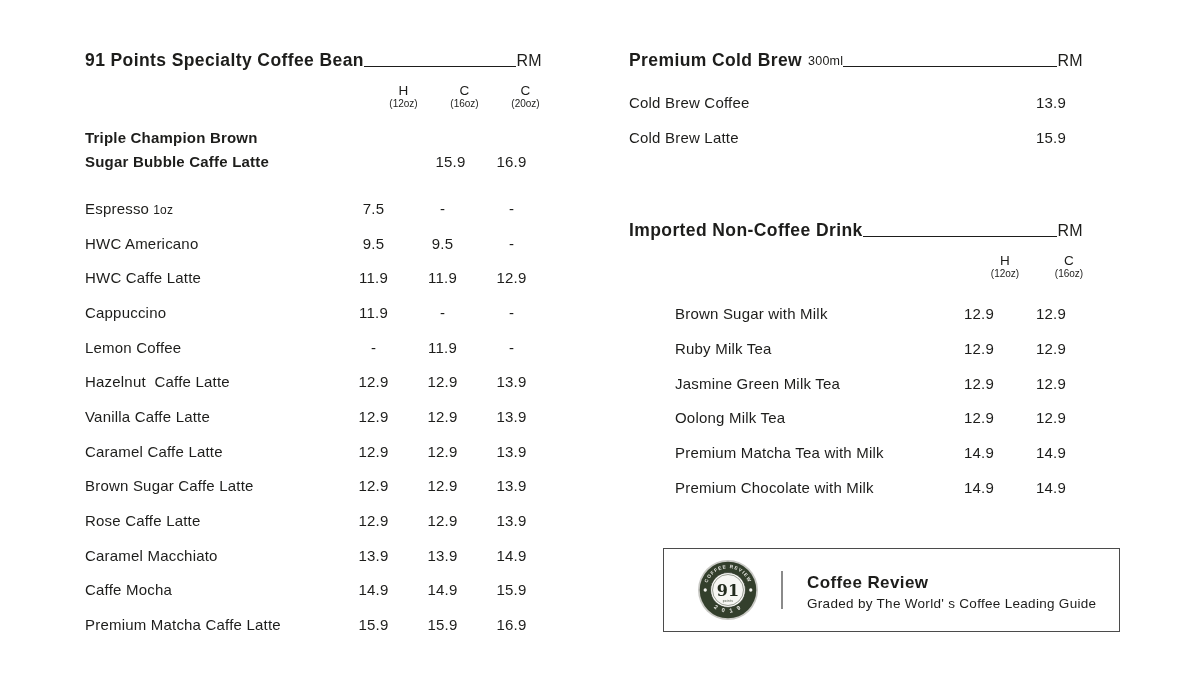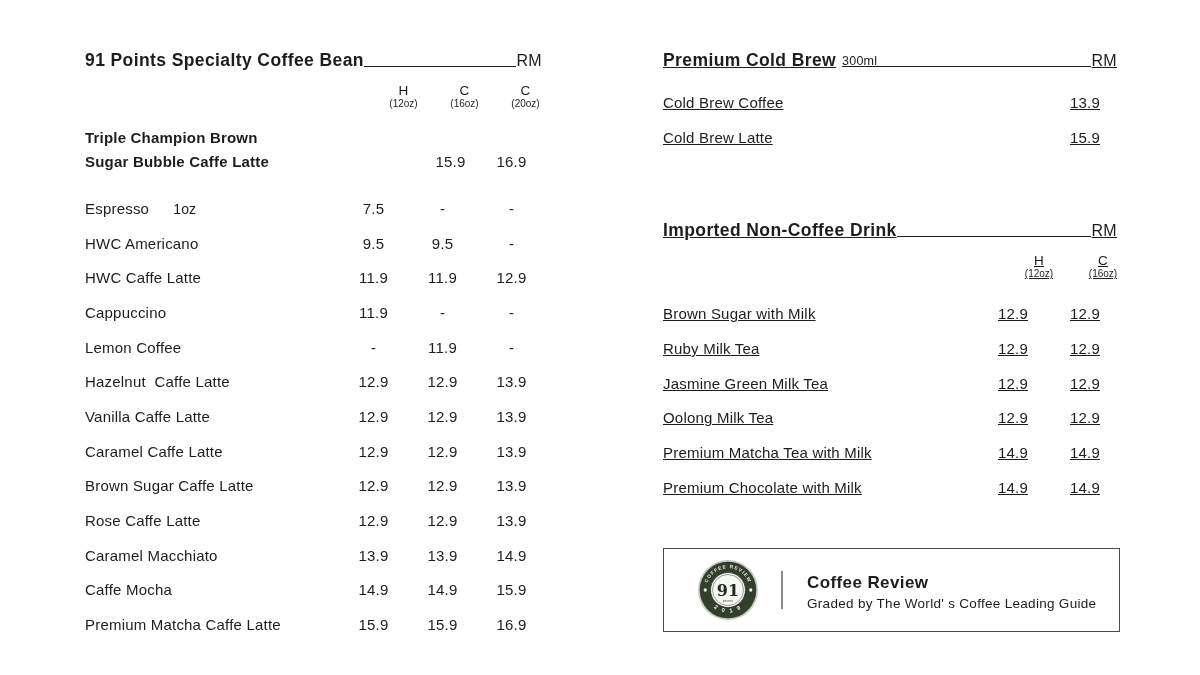--- a/index.html
+++ b/index.html
@@ -6,48 +6,48 @@
   html, body { width:1200px; height:675px; background:#ffffff; }
   body {
     font-family:"Liberation Sans","DejaVu Sans",sans-serif;
     color:#1d1d1b;
     position:relative;
     overflow:hidden;
     letter-spacing:.2px;
   }
 
   .left-col  { position:absolute; left:85px;  top:44px; width:457px; }
-  .right-col { position:absolute; left:663px; top:44px; width:454px;text-decoration:underline; }
+  .right-col { position:absolute; left:629px; top:44px; width:454px; }
 
   .sec-head { display:flex; align-items:flex-end; height:26px; }
   .sec-title { font-size:17.5px; font-weight:bold; letter-spacing:.4px; white-space:nowrap; line-height:20px;text-align:right; }
   .sec-sub { font-size:12.5px; margin-left:6px; line-height:17px; white-space:nowrap; }
   .head-rule { flex:1; border-bottom:1.6px solid #1d1d1b; margin-bottom:3px; min-width:20px; }
   .rm-label { font-size:16px; line-height:19px; margin-left:1px; letter-spacing:.3px; }
   .sec-head.second { margin-top:60px; }
 
   .colheads { display:flex; justify-content:flex-end; margin-top:14px; }
   .colhead { width:61px; text-align:center; transform:translateX(14px); }
   .right-col .colhead { width:64px; transform:translateX(18px); }
   .colhead .temp { font-size:13.5px; line-height:14px; }
   .colhead .size { font-size:10px; line-height:12px; letter-spacing:0; }
 
   .row { display:flex; align-items:center; height:34.7px;gap:8px; }
   .name { flex:1; font-size:15px; white-space:pre; }
-  .note { font-size:14px; margin-left:24px; letter-spacing:.2px; }
+  .note { font-size:12px; margin-left:4px; letter-spacing:.2px; }
   .price { width:61px; text-align:center; font-size:15px; }
   .right-col .price { width:64px; }
 
   .featured { margin-top:16px; display:flex; align-items:flex-end; height:48px; }
   .featured .fname { flex:1; font-size:15px; line-height:24px;font-weight:bold; }
   .featured .price { line-height:24px; }
 
   .items { margin-top:17px; }
   .items-cold { margin-top:15px; }
-  .items-nc { margin-top:16px; }
+  .items-nc { margin-top:16px;margin-left:46px; }
 
   .badge-wrap {
     position:absolute; left:663px; top:548px; width:457px; height:84px;
     border:1.5px solid #4b4b4b;
     display:flex; align-items:center; padding-left:33px; background:#ffffff;
   }
   .badge-svg { width:62px; height:62px; flex:0 0 auto; }
   .badge-divider { width:2px; height:38px; background:#8a8a8a; margin-left:22px; }
   .badge-text { margin-left:24px; padding-top:4px; }
   .badge-title { font-size:17px; font-weight:bold; letter-spacing:.4px; line-height:22px; }

